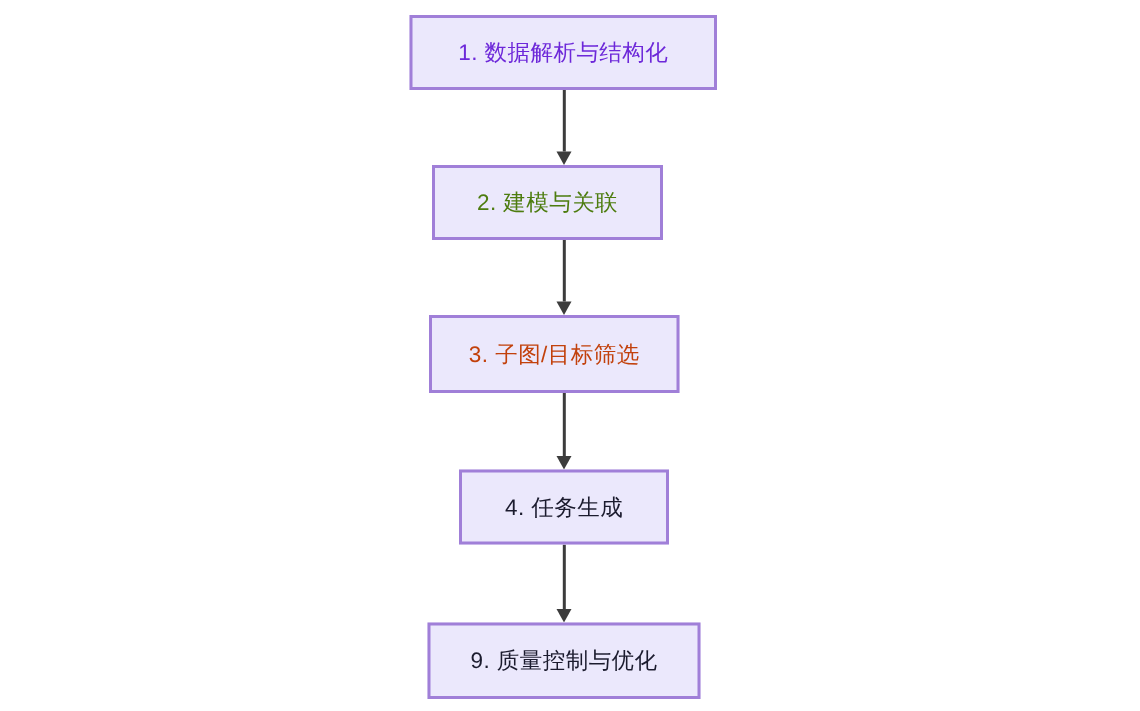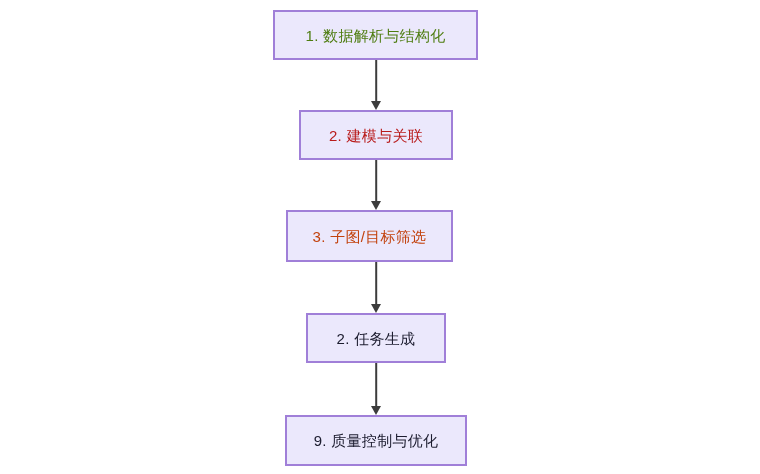--- a/index.html
+++ b/index.html
@@ -80,29 +80,29 @@
   </div>
   <div class="flow-edge" style="left: 376px; top: 262px;">
     <div class="edge-line" style="height: 42px; background: rgb(60, 60, 60);"></div>
     <div class="edge-head" style="top: 42px; border-top-color: rgb(60, 60, 60);"></div>
   </div>
   <div class="flow-edge" style="left: 376px; top: 363px;">
     <div class="edge-line" style="height: 43px; background: rgb(60, 60, 60);"></div>
     <div class="edge-head" style="top: 43px; border-top-color: rgb(60, 60, 60);"></div>
   </div>
 
-  <div class="flow-node" style="left: 273px; top: 10px; width: 205px; height: 50px; background: rgb(235, 232, 252); border-color: rgb(160, 127, 216); color: #4d7c0f;">
+  <div class="flow-node" style="left: 273px; top: 10px; width: 205px; height: 50px; background: rgb(235, 232, 252); border-color: rgb(160, 127, 216); color: #6d28d9;">
     <span class="node-label">1. 数据解析与结构化</span>
   </div>
-  <div class="flow-node" style="left: 299px; top: 110px; width: 154px; height: 50px; background: rgb(235, 232, 252); border-color: rgb(160, 127, 216); color: #b91c1c; justify-content: center;">
+  <div class="flow-node" style="left: 288px; top: 110px; width: 154px; height: 50px; background: rgb(235, 232, 252); border-color: rgb(160, 127, 216); color: #4d7c0f; justify-content: center;">
     <span class="node-label">2. 建模与关联</span>
   </div>
   <div class="flow-node" style="left: 286px; top: 210px; width: 167px; height: 52px; background: rgb(235, 232, 252); border-color: rgb(160, 127, 216); color: #c2410c;">
     <span class="node-label">3. 子图/目标筛选</span>
   </div>
   <div class="flow-node" style="left: 306px; top: 313px; width: 140px; height: 50px; background: rgb(235, 232, 252); border-color: rgb(160, 127, 216); color: rgb(27, 27, 46);">
-    <span class="node-label">2. 任务生成</span>
+    <span class="node-label">4. 任务生成</span>
   </div>
   <div class="flow-node" style="left: 285px; top: 415px; width: 182px; height: 51px; background: rgb(235, 232, 252); border-color: rgb(160, 127, 216); color: rgb(27, 27, 46);">
     <span class="node-label">9. 质量控制与优化</span>
   </div>
 
 </div>
 
 </body></html>

